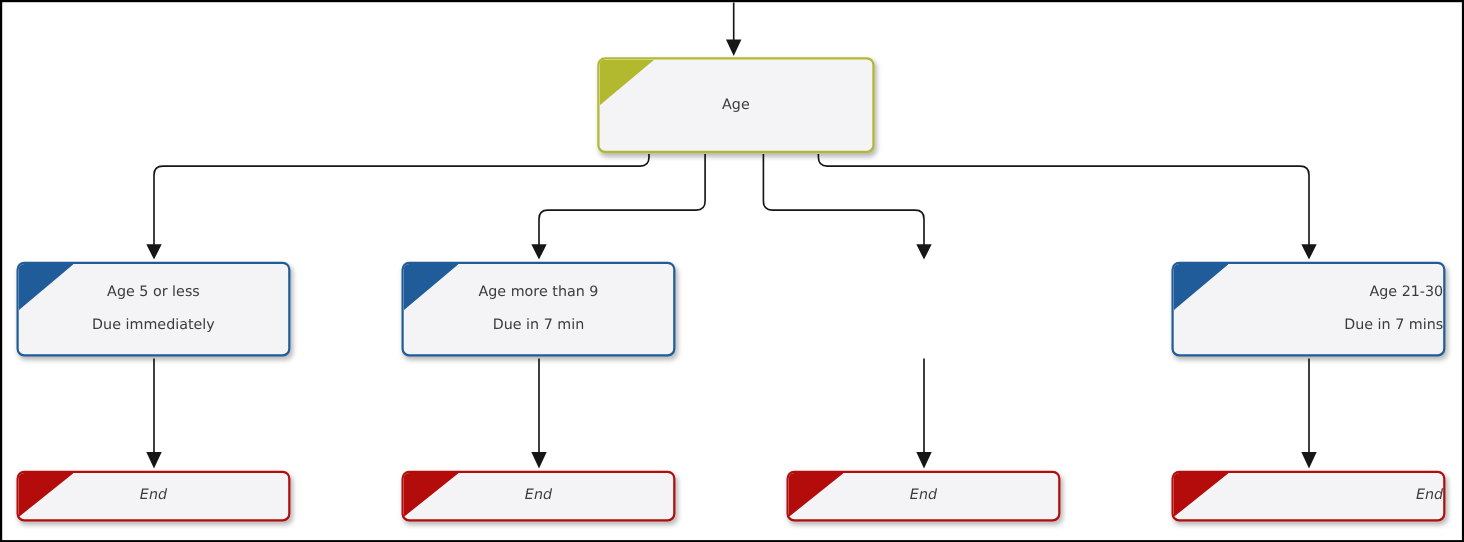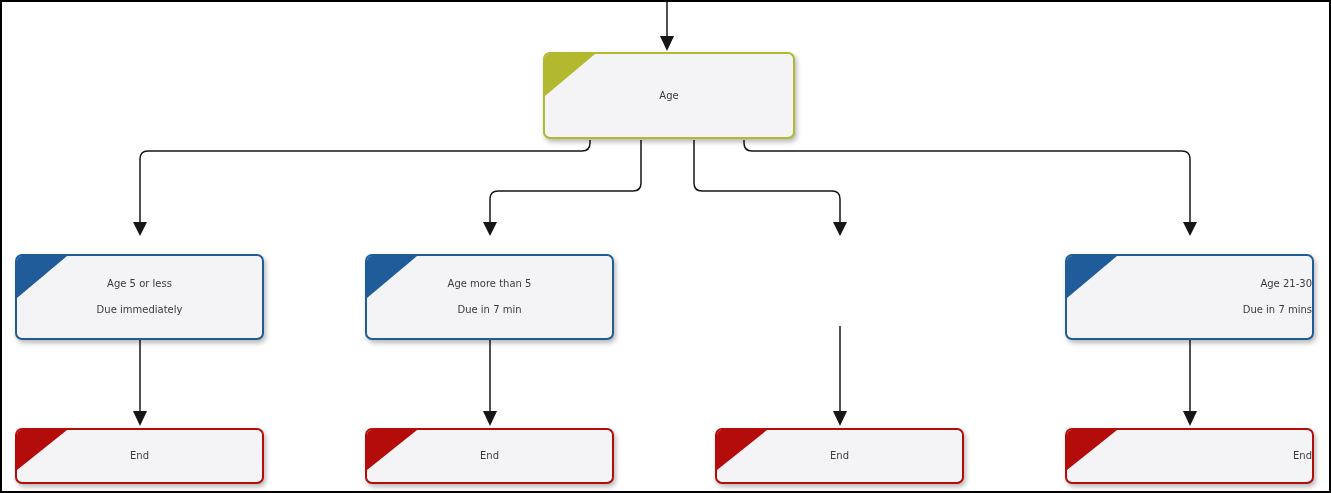--- a/index.html
+++ b/index.html
@@ -40,38 +40,38 @@
     background: #f4f4f7;
     border: 2px solid #888888;
     border-radius: 7px;
     box-shadow: 2px 3px 5px rgba(0,0,0,0.28);
     overflow: hidden;
     display: flex;
     flex-direction: column;
     align-items: center;
     justify-content: center;
     gap: 14px;
-    font-size: 10px;
+    font-size: 13px;
     color: #3b3b3b;
     text-align: center;
     cursor: default;
   }
   .corner {
     position: absolute;
     top: 0;
     left: 0;
     width: 50px;
     height: 42px;
     clip-path: polygon(0 0, 100% 0, 0 100%);
   }
   .node.root   { left: 541px; top: 50px;  width: 252px; height: 87px; border-color: #b2b92f; }
   .node.root .corner { background: #b2b92f; }
-  .node.branch { top: 252px; width: 249px; height: 86px; border-color: #1f5c99; }
+  .node.branch { top: 236px; width: 249px; height: 86px; border-color: #1f5c99; }
   .node.branch .corner { background: #1f5c99; }
-  .node.end    { top: 426px; width: 249px; height: 56px; border-color: #b40b0b; gap: 0; }
+  .node.end    { top: 426px; width: 249px; height: 46px; border-color: #b40b0b; gap: 0; font-style: italic; }
   .node.end .corner { background: #b40b0b; height: 40px; }
   .pos-1 { left: 13px; }
   .pos-2 { left: 363px; }
   .pos-3 { left: 713px; }
   .pos-4 { left: 1063px; align-items: flex-end; }
   .node-title, .node-subtitle, .end-label {
     position: relative;
     line-height: 1.2;
     white-space: nowrap;
   }
@@ -131,21 +131,21 @@
     <div class="node-title">Age</div>
   </div>
 
   <div class="node branch pos-1">
     <span class="corner"></span>
     <div class="node-title">Age 5 or less</div>
     <div class="node-subtitle">Due immediately</div>
   </div>
   <div class="node branch pos-2">
     <span class="corner"></span>
-    <div class="node-title">Age more than 5</div>
+    <div class="node-title">Age more than 9</div>
     <div class="node-subtitle">Due in 7 min</div>
   </div>
   <div class="node branch pos-4">
     <span class="corner"></span>
     <div class="node-title">Age 21-30</div>
     <div class="node-subtitle">Due in 7 mins</div>
   </div>
 
   <div class="node end pos-1">
     <span class="corner"></span>

